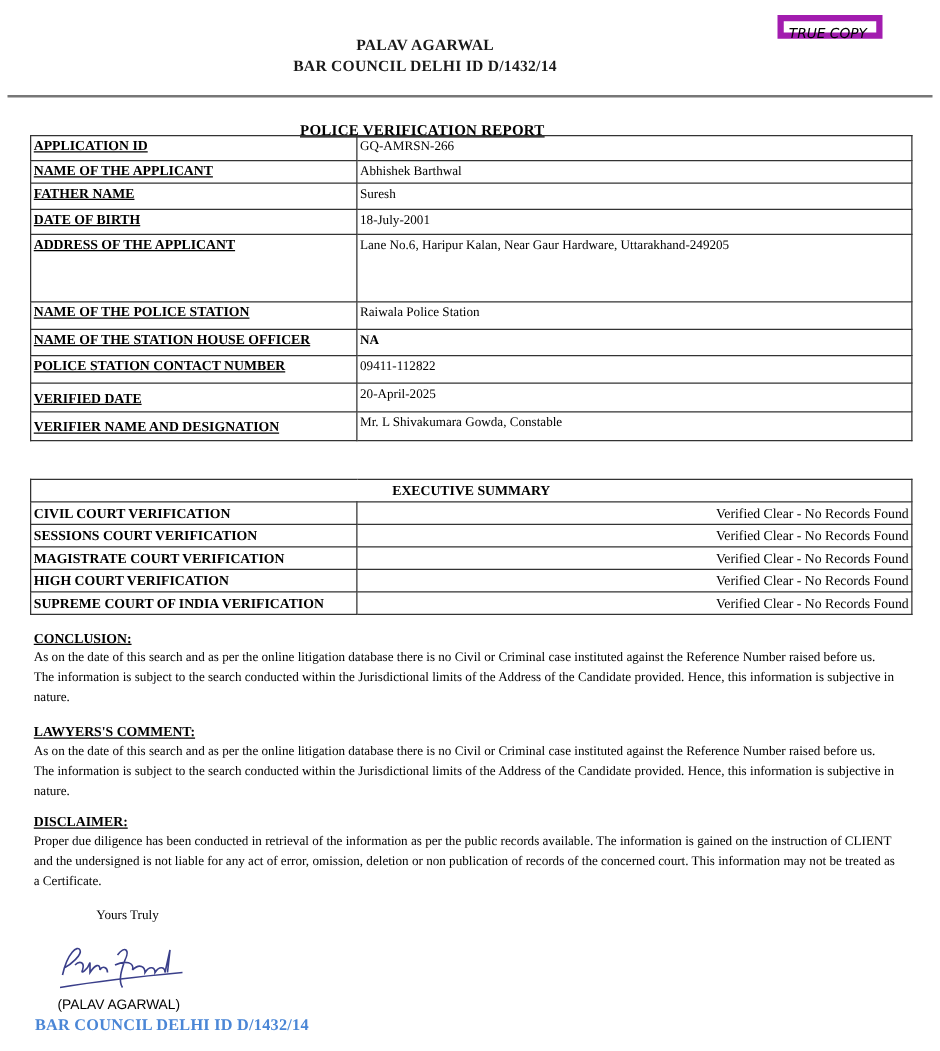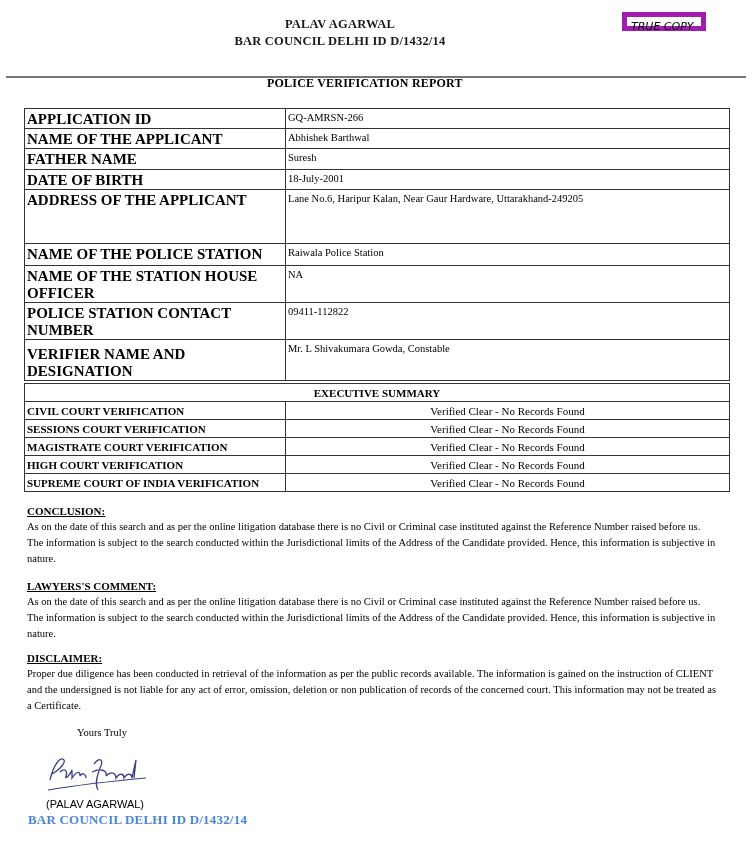--- a/index.html
+++ b/index.html
@@ -1,29 +1,29 @@
 <!DOCTYPE html>
 <html><head>
 <meta charset="utf-8">
 <style>
   html, body { margin: 0; padding: 0; background: #ffffff; }
   body { width: 752px; height: 841px; position: relative; overflow: hidden; font-family: "Liberation Serif", "DejaVu Serif", serif; color: #000; }
-  .header { position: absolute; left: 200px; top: 16px; width: 280px; text-align: center; font-weight: bold; font-size: 12.5px; line-height: 17px; letter-spacing: 0.2px; color: #1a1a1a; }
+  .header { position: absolute; left: 200px; top: 28px; width: 280px; text-align: center; font-weight: bold; font-size: 12.5px; line-height: 17px; letter-spacing: 0.2px; color: #1a1a1a; }
   .true-copy { position: absolute; left: 622px; top: 12px; width: 84px; height: 19px; border: 5px solid #a21caf; font-family: "DejaVu Sans", sans-serif; font-style: italic; font-size: 11px; line-height: 19px; padding-left: 4px; box-sizing: border-box; }
   .rule { position: absolute; left: 6px; top: 76px; width: 740px; height: 2px; background: #777; }
-  .title { position: absolute; left: 240px; top: 76px; font-weight: bold; font-size: 12px; letter-spacing: 0.2px; margin-left: 27px; }
+  .title { position: absolute; left: 240px; top: 97px; font-weight: bold; font-size: 12px; text-decoration: underline; letter-spacing: 0.2px; }
   table { border-collapse: collapse; position: absolute; left: 24px; width: 706px; font-size: 11px; }
   table td { border: 1px solid #333; padding: 0 2px; vertical-align: top; }
   .details td { border-width: 1.5px; }
-  .details td.k { width: 256px; font-weight: bold; font-size: 15px; }
+  .details td.k { width: 256px; font-weight: bold; font-size: 11px; text-decoration: underline; }
   .details td.v { font-size: 10.5px; padding-top: 3px; }
   .details td.k { padding-top: 2px; }
   .summary td { height: 17px; vertical-align: middle; }
   .summary td.k { width: 256px; font-weight: bold; font-size: 11px; }
-  .summary td.v { text-align: center; font-size: 11px; }
+  .summary td.v { text-align: right; font-size: 11px; }
   .summary td.h { text-align: center; font-size: 11px; font-weight: bold; }
   .section { position: absolute; left: 27px; width: 690px; font-size: 10.5px; line-height: 16px; }
   .section .hd { font-weight: bold; text-decoration: underline; font-size: 11px; }
   .yours { position: absolute; left: 77px; top: 727px; font-size: 10.5px; }
   .sig { position: absolute; left: 42px; top: 750px; }
   .signame { position: absolute; left: 46px; top: 798px; font-family: "Liberation Sans", sans-serif; font-size: 11px; }
   .barid { position: absolute; left: 28px; top: 812px; font-weight: bold; font-size: 13px; color: #4a86d6; letter-spacing: 0.2px; }
 </style>
 </head>
 <body>
@@ -57,25 +57,29 @@
   <tr style="height:54px">
         <td class="k">ADDRESS OF THE APPLICANT</td>
         <td class="v">Lane No.6, Haripur Kalan, Near Gaur Hardware, Uttarakhand-249205</td>
       </tr>
   <tr style="height:22px">
         <td class="k">NAME OF THE POLICE STATION</td>
         <td class="v">Raiwala Police Station</td>
       </tr>
   <tr style="height:21px">
         <td class="k">NAME OF THE STATION HOUSE OFFICER</td>
-        <td class="v" style="font-weight:normal">NA</td>
+        <td class="v" style="font-weight:bold">NA</td>
       </tr>
   <tr style="height:22px">
         <td class="k">POLICE STATION CONTACT NUMBER</td>
         <td class="v">09411-112822</td>
+      </tr>
+  <tr style="height:23px">
+        <td class="k" style="padding-top:6px">VERIFIED DATE</td>
+        <td class="v">20-April-2025</td>
       </tr>
   <tr style="height:23px">
         <td class="k" style="padding-top:6px">VERIFIER NAME AND DESIGNATION</td>
         <td class="v">Mr. L Shivakumara Gowda, Constable</td>
       </tr>
 </tbody>
   </table>
 
 <table class="summary" style="top:383px;">
   <tbody>

